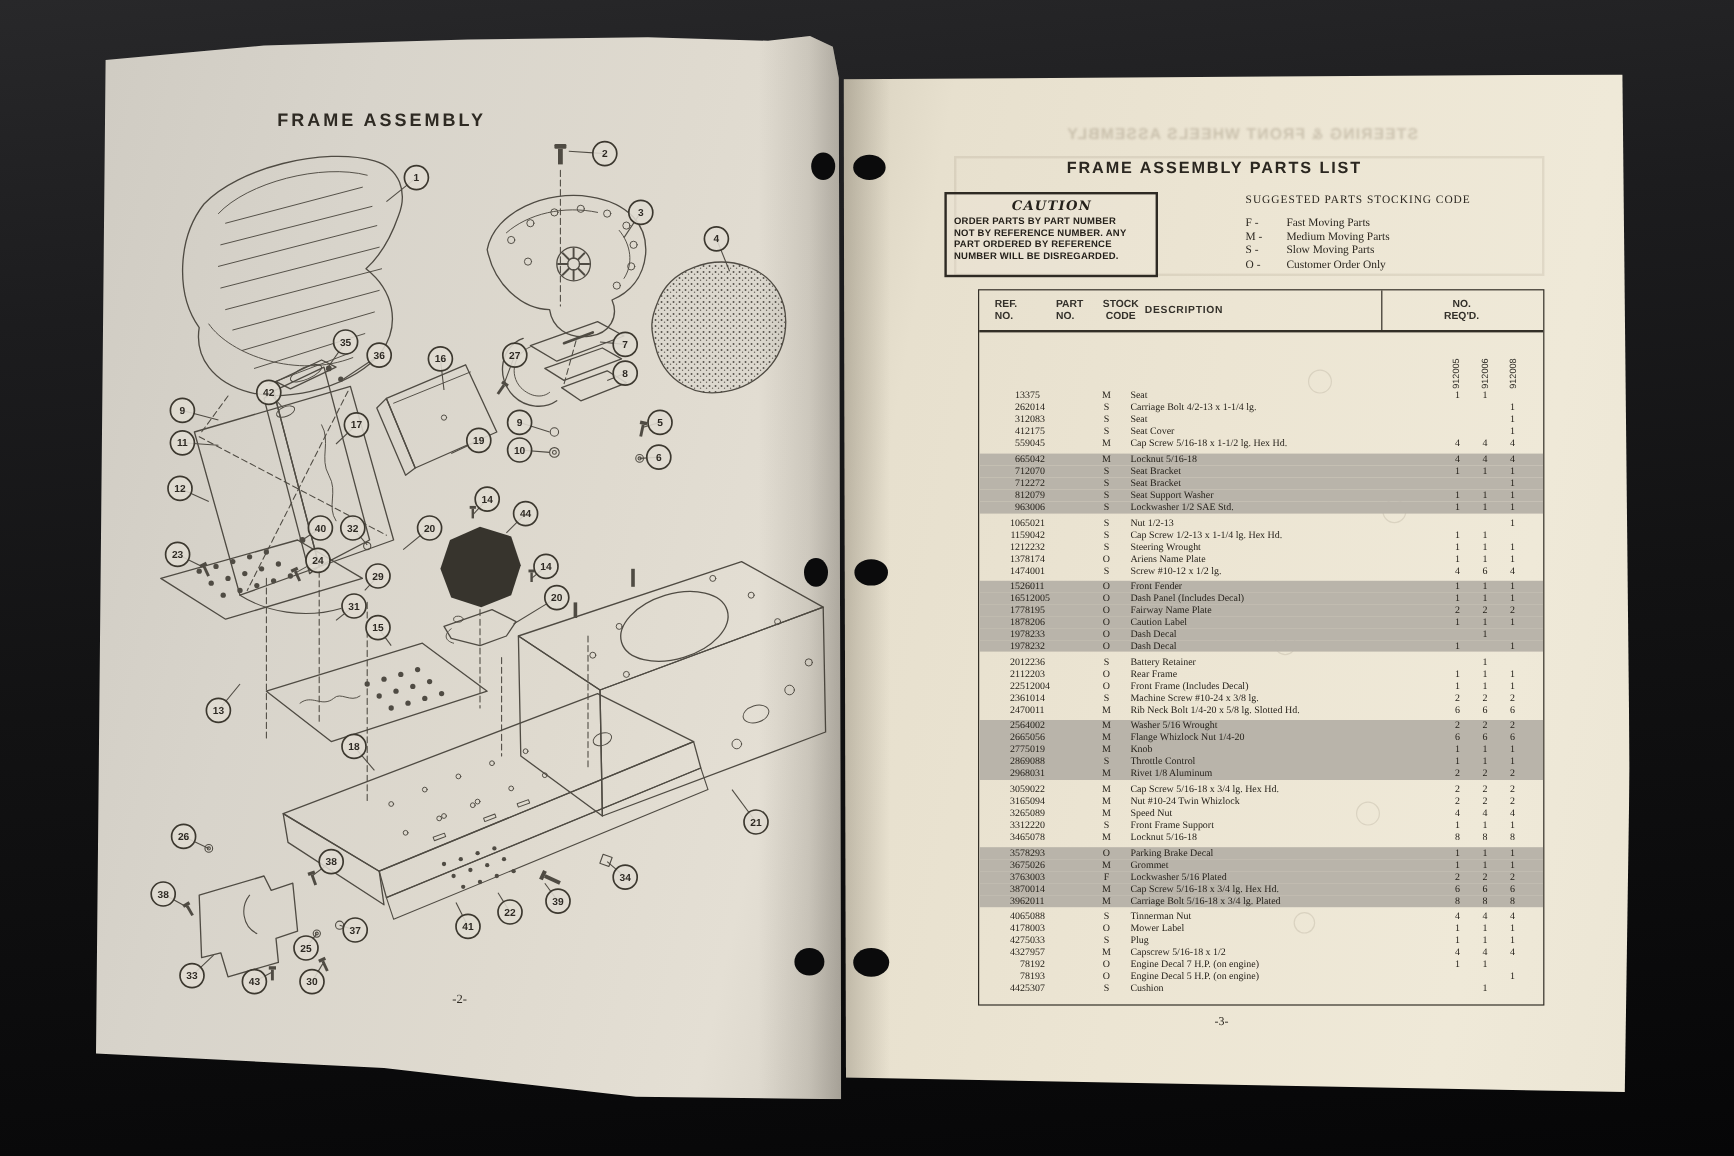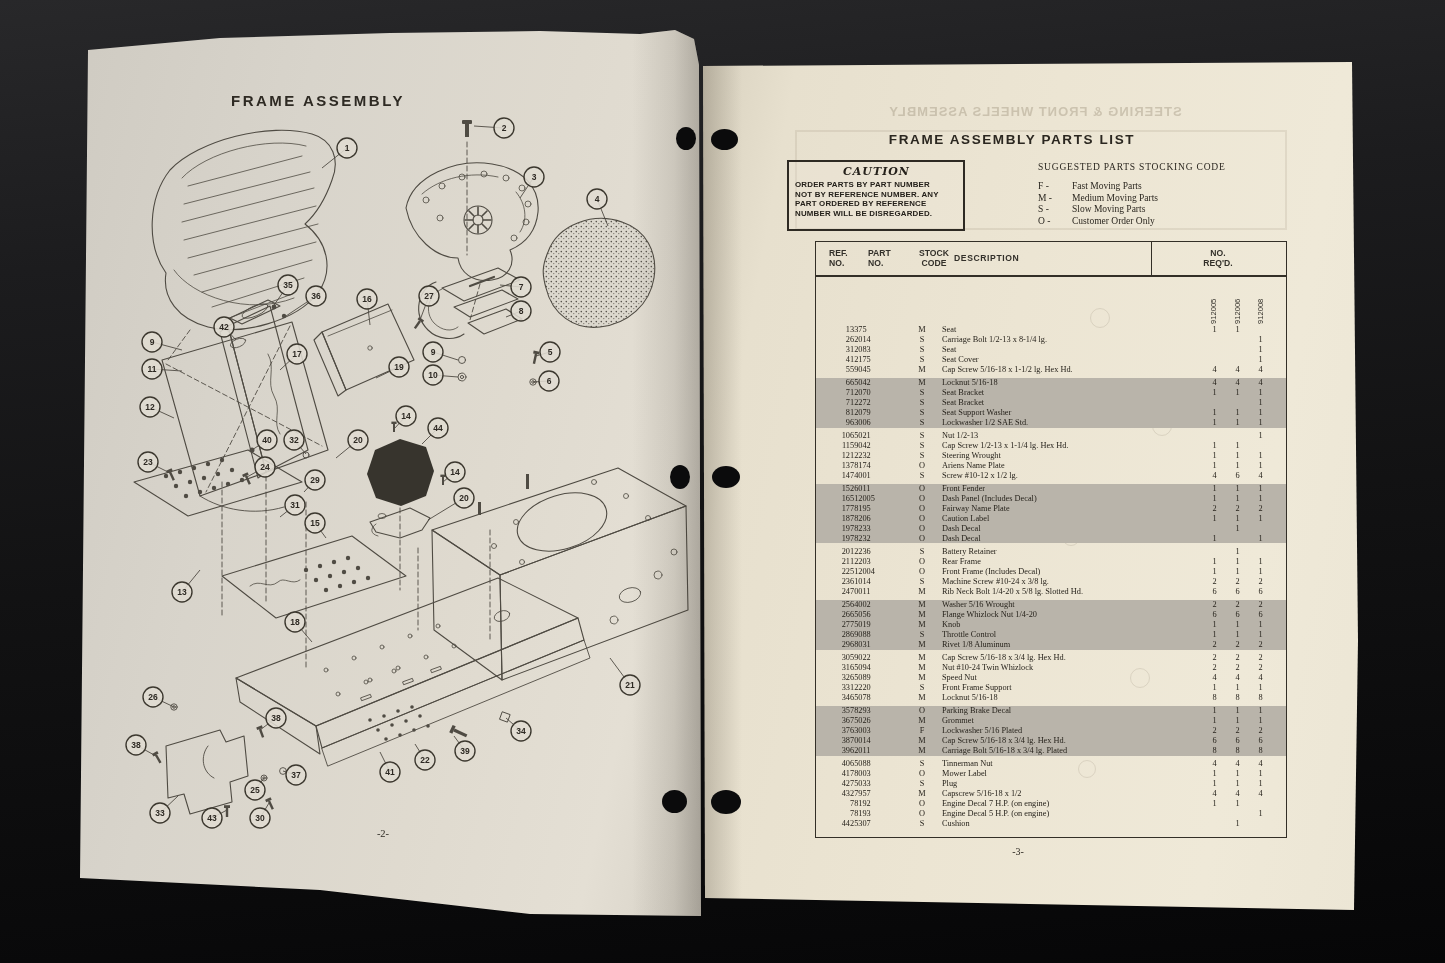--- a/index.html
+++ b/index.html
@@ -43,21 +43,21 @@
   .stocking-title{font-size:9.5px;letter-spacing:.8px;color:#2b2720;margin-bottom:9px;}
   .stk-row{display:flex;font-size:9.5px;line-height:11.6px;color:#2b2720;}
   .stk-code{width:34px;}
   
   .parts-table{position:absolute;left:87px;top:181px;width:472px;height:597px;
     border:1.6px solid #332f27;box-sizing:border-box;margin-left:28px;}
   .t-head{position:relative;height:33px;border-bottom:2px solid #332f27;
     font-family:"Liberation Sans",sans-serif;font-size:8.6px;font-weight:bold;color:#33302a;}
   .t-head div{position:absolute;line-height:9.5px;}
   .h-ref{left:13px;top:7px;}
-  .h-part{left:52px;top:7px;}
+  .h-part{left:64px;top:7px;}
   .h-stock{left:103px;top:7px;text-align:center;}
   .h-desc{left:138px;top:12px;width:197px;text-align:left;letter-spacing:.6px;}
   .h-req{left:335px;top:7px;width:134px;text-align:center;}
   .h-divider{position:absolute;left:335px;top:0;bottom:0;width:0;border-left:1px solid #332f27;}
   .model-cols{position:absolute;left:0;top:35px;width:100%;height:46px;}
   .rot-label{position:absolute;top:22px;width:40px;height:10px;transform:rotate(-90deg);
     font-family:"Liberation Sans",sans-serif;font-size:7.6px;color:#33302a;text-align:left;}
   .t-body{position:absolute;left:0;right:0;top:83px;bottom:2px;overflow:hidden;}
   .t-row{display:flex;height:9.9px;line-height:9.9px;font-size:8.3px;color:#27231c;}
   .t-row.shaded{background:#b9b4aa;}
@@ -652,21 +652,21 @@
             <span class="c-code">M</span>
             <span class="c-desc">Seat</span>
             <span class="c-q">1</span>
             <span class="c-q">1</span>
             <span class="c-q q3"></span>
           </div>
           <div class="t-row">
             <span class="c-ref">2</span>
             <span class="c-part">62014</span>
             <span class="c-code">S</span>
-            <span class="c-desc">Carriage Bolt 1/2-13 x 8-1/4 lg.</span>
+            <span class="c-desc">Carriage Bolt 4/2-13 x 1-1/4 lg.</span>
             <span class="c-q"></span>
             <span class="c-q"></span>
             <span class="c-q q3">1</span>
           </div>
           <div class="t-row">
             <span class="c-ref">3</span>
             <span class="c-part">12083</span>
             <span class="c-code">S</span>
             <span class="c-desc">Seat</span>
             <span class="c-q"></span>

